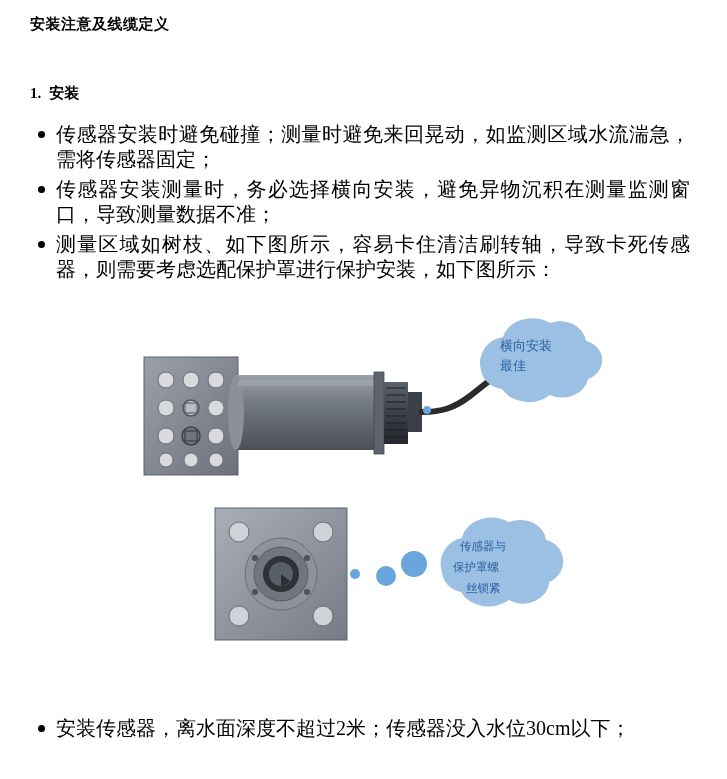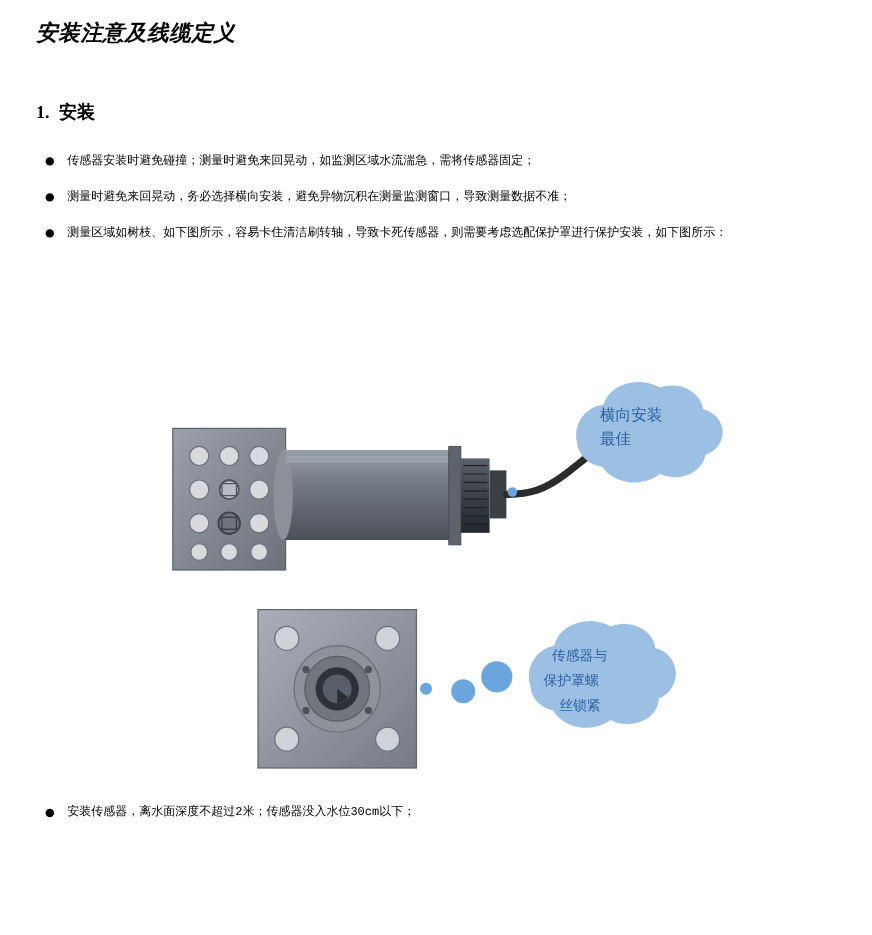--- a/index.html
+++ b/index.html
@@ -19,24 +19,23 @@
     position: absolute;
     left: 0; top: 0;
     width: 727px;
     height: 779px;
     padding: 0;
   }
   .doc-title {
     position: absolute;
     left: 30px;
     top: 15px;
-    font-size: 18px;
+    font-size: 15px;
     font-weight: bold;
     letter-spacing: 0.5px;
-    font-style: italic;
   }
   .section-number-row {
     position: absolute;
     left: 30px;
     top: 84px;
     font-size: 15px;
     font-weight: bold;
     display: flex;
     align-items: baseline;
   }
@@ -45,21 +44,21 @@
   }
   ul.bullets {
     position: absolute;
     margin: 0;
     padding: 0;
     list-style: none;
   }
   ul.bullets li {
     position: relative;
     padding-left: 26px;
-    font-size: 10px;
+    font-size: 20px;
     line-height: 25px;
     margin-bottom: 5px;
     text-align: justify;
   }
   ul.bullets li::before {
     content: "";
     position: absolute;
     left: 8px;
     top: 9px;
     width: 7px;
@@ -67,23 +66,22 @@
     border-radius: 50%;
     background: #000;
   }
   #bullets-top {
     left: 30px;
     top: 122px;
     width: 660px;
   }
   #bullets-bottom {
     left: 30px;
-    top: 665px;
+    top: 716px;
     width: 660px;
-    font-family: Liberation Mono, monospace;
   }
   .figure-area {
     position: absolute;
     left: 30px;
     top: 300px;
     width: 667px;
     height: 380px;
     text-decoration: underline;
   }
   svg.figure {
@@ -105,21 +103,21 @@
 
   <div class="doc-title">安装注意及线缆定义</div>
 
   <div class="section-number-row">
     <span class="num">1.</span>
     <span>安装</span>
   </div>
 
   <ul class="bullets" id="bullets-top">
     <li>传感器安装时避免碰撞；测量时避免来回晃动，如监测区域水流湍急，需将传感器固定；</li>
-    <li>测量时避免来回晃动，务必选择横向安装，避免异物沉积在测量监测窗口，导致测量数据不准；</li>
+    <li>传感器安装测量时，务必选择横向安装，避免异物沉积在测量监测窗口，导致测量数据不准；</li>
     <li>测量区域如树枝、如下图所示，容易卡住清洁刷转轴，导致卡死传感器，则需要考虑选配保护罩进行保护安装，如下图所示：</li>
   </ul>
 
   <div class="figure-area">
     <svg class="figure" width="667" height="380" viewBox="0 0 667 380" xmlns="http://www.w3.org/2000/svg">
       <defs>
         <linearGradient id="bodyGrad" x1="0" y1="0" x2="0" y2="1">
           <stop offset="0%" stop-color="#9aa0a9"></stop>
           <stop offset="35%" stop-color="#767c86"></stop>
           <stop offset="100%" stop-color="#4a4f58"></stop>

